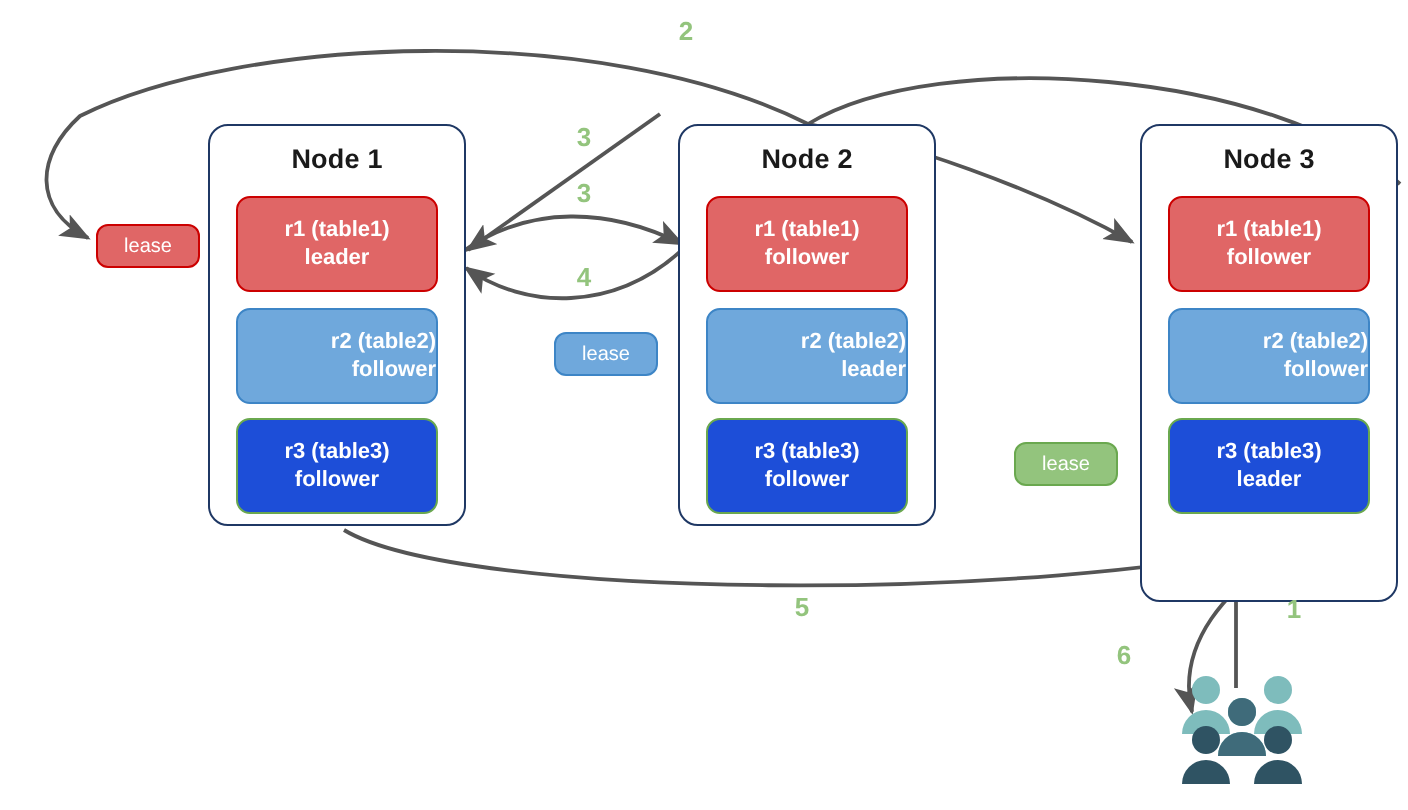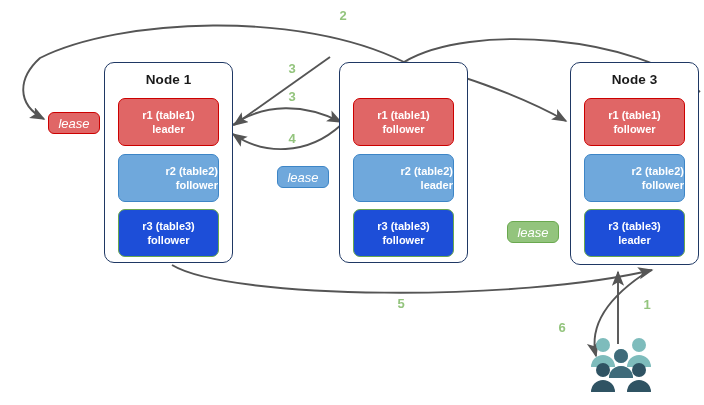--- a/index.html
+++ b/index.html
@@ -68,23 +68,22 @@
   .rep-green { background: #1d4ed8; border: 1.4px solid #6aa84f; }
 
   .lease {
     position: absolute;
     box-sizing: border-box;
     border-radius: 6px;
     display: flex;
     align-items: center;
     justify-content: center;
     color: #ffffff;
-    font-size: 13px;
+    font-size: 10px;
     z-index: 3;
-    font-style: italic;
   }
   .lease-red   { background: #e06666; border: 1.4px solid #cc0000; }
   .lease-blue  { background: #6fa8dc; border: 1.4px solid #3d85c6; }
   .lease-green { background: #93c47d; border: 1.4px solid #6aa84f; }
 
   .step-label {
     position: absolute;
     color: #93c47d;
     font-size: 13px;
     font-weight: bold;
@@ -149,35 +148,36 @@
       <span class="l1">r2 (table2)</span>
       <span class="l2">follower</span>
     </div>
     <div class="replica rep-green" style="top:146px;">
       <span class="l1">r3 (table3)</span>
       <span class="l2">follower</span>
     </div>
   </div>
 
   <div class="node-box" style="left:339px; top:62px; width:129px; height:201px;">
+    <div class="node-title">Node 2</div>
     <div class="replica rep-red" style="top:35px;">
       <span class="l1">r1 (table1)</span>
       <span class="l2">follower</span>
     </div>
     <div class="replica rep-blue" style="top:91px;">
       <span class="l1">r2 (table2)</span>
       <span class="l2">leader</span>
     </div>
     <div class="replica rep-green" style="top:146px;">
       <span class="l1">r3 (table3)</span>
       <span class="l2">follower</span>
     </div>
   </div>
 
-  <div class="node-box" style="left:570px; top:62px; width:129px; height:203px;">
+  <div class="node-box" style="left:570px; top:62px; width:129px; height:239px;">
     <div class="node-title">Node 3</div>
     <div class="replica rep-red" style="top:35px;">
       <span class="l1">r1 (table1)</span>
       <span class="l2">follower</span>
     </div>
     <div class="replica rep-blue" style="top:91px;">
       <span class="l1">r2 (table2)</span>
       <span class="l2">follower</span>
     </div>
     <div class="replica rep-green" style="top:146px;">

